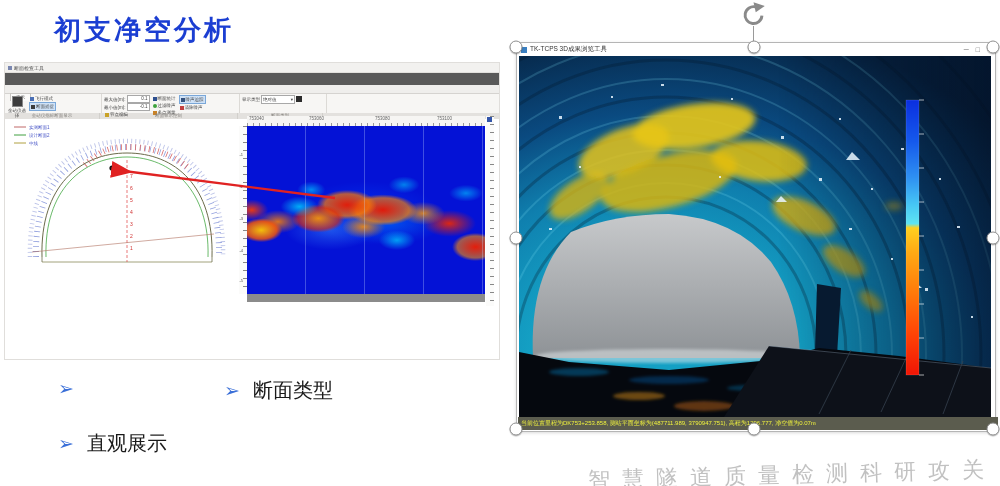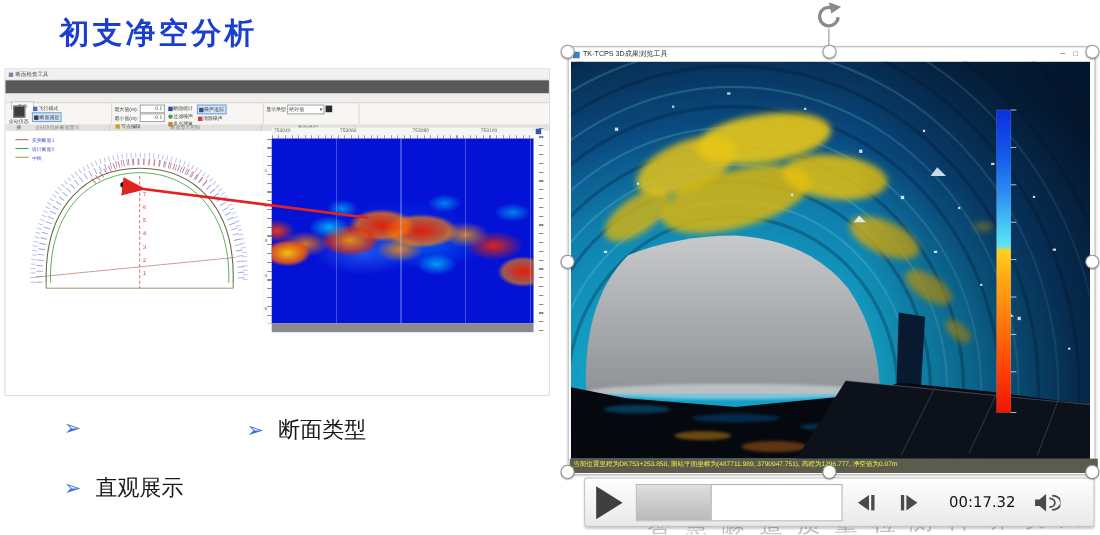--- a/index.html
+++ b/index.html
@@ -403,40 +403,20 @@
             <line x1="400" y1="214" x2="405" y2="214"></line>
           <line x1="400" y1="248" x2="405" y2="248"></line>
             <line x1="400" y1="282" x2="405" y2="282"></line>
           <line x1="400" y1="319" x2="405" y2="319"></line>
         </g>
       </g>
     </svg>
     <div class="statusbar">当前位置里程为DK753+253.858, 测站平面坐标为(487711.989, 3790947.751), 高程为1296.777, 净空值为0.07m</div>
   </div>
 
-  <div class="abs mediabar">
-    <div class="playbtn"></div>
-    <div class="track">
-      <div class="trackfill"></div>
-    </div>
-    <div class="stepbtn" style="margin-left:14px;">
-      <span class="tri-l"></span>
-        <span class="vbar"></span>
-    </div>
-    <div class="stepbtn" style="margin-left:20px;">
-      <span class="vbar"></span>
-        <span class="tri-r"></span>
-    </div>
-    <div class="timetxt">00:17.32</div>
-    <svg width="24" height="18" viewBox="0 0 24 18" style="margin-left:10px;">
-      <polygon points="1,6 5,6 11,1 11,17 5,12 1,12" fill="#4a4a4a"></polygon>
-      <path d="M14,5 a5,4 0 0 1 0,8" stroke="#4a4a4a" stroke-width="1.6" fill="none"></path>
-      <path d="M16.5,2.5 a8,6.5 0 0 1 0,13" stroke="#4a4a4a" stroke-width="1.6" fill="none"></path>
-    </svg>
-  </div>
 
   <svg class="abs" style="left:740px;top:1px;z-index:60;" width="27" height="27" viewBox="0 0 24 24">
     <path d="M19.5,13 A7.5,7.5 0 1 1 14,5.3" stroke="#8a8a8a" stroke-width="2.6" fill="none"></path>
     <polygon points="12,1 22,4.5 14,10" fill="#8a8a8a"></polygon>
   </svg>
   <div class="abs rot-stem"></div>
   <div class="handle" style="left:516px;top:47px;"></div>
   <div class="handle" style="left:754px;top:47px;"></div>
   <div class="handle" style="left:993px;top:47px;"></div>
   <div class="handle" style="left:516px;top:238px;"></div>

